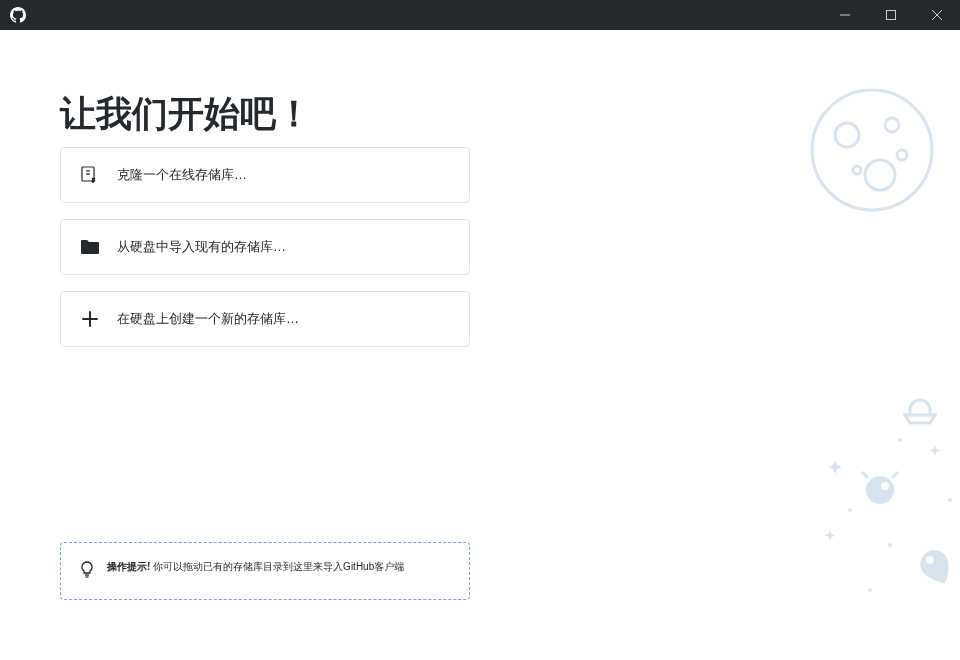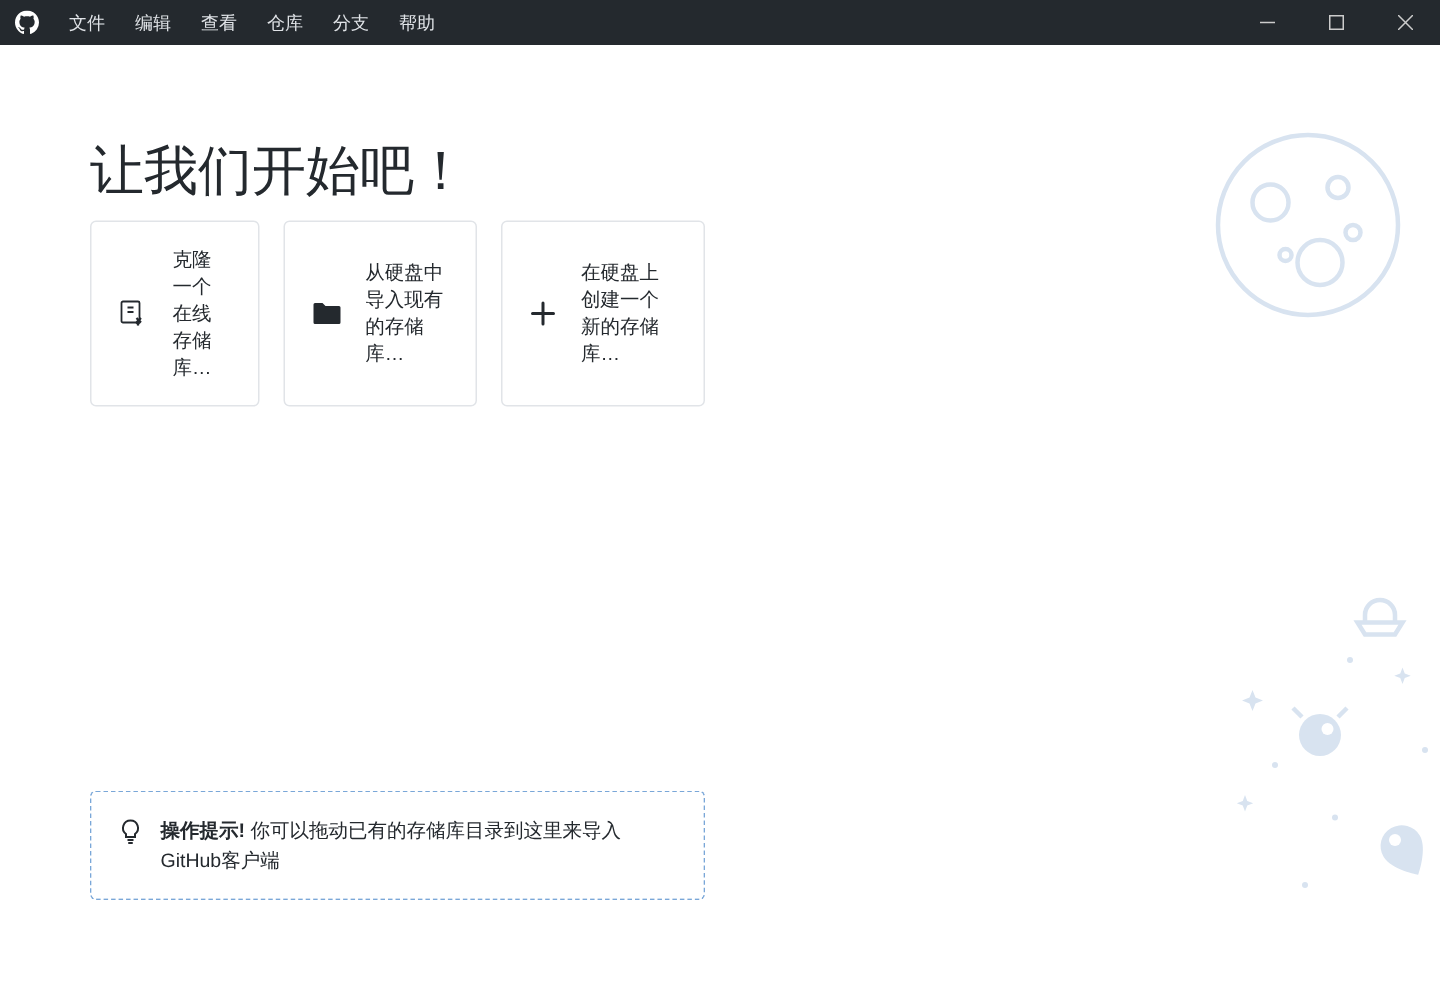--- a/index.html
+++ b/index.html
@@ -51,32 +51,32 @@
       cursor: pointer;
       color: #ccc;
     }
     .content {
       padding: 60px 0 0 60px;
       position: relative;
       height: calc(100% - 30px);
     }
     .heading {
       font-size: 36px;
-      font-weight: 400;
+      font-weight: 700;
       color: #24292e;
       margin-bottom: 8px;
     }
     .subheading {
       font-size: 13px;
       color: #24292e;
       margin-bottom: 45px;
     }
     .options {
       display: flex;
-      flex-direction: row;
+      flex-direction: column;
       gap: 16px;
       width: 410px;
       justify-content: space-between;
     }
     .option-card {
       border: 1px solid #e1e4e8;
       border-radius: 4px;
       padding: 16px 18px;
       display: flex;
       align-items: center;
@@ -100,21 +100,21 @@
       position: absolute;
       left: 60px;
       bottom: 60px;
       width: 410px;
       border: 1px dashed #7aa7d8;
       border-radius: 4px;
       padding: 16px 18px;
       display: flex;
       gap: 12px;
       align-items: flex-start;
-      font-size: 13px;
+      font-size: 10px;
       color: #24292e;
     }
     .tip-icon {
       flex-shrink: 0;
       margin-top: 2px;
     }
     .tip-text { line-height: 1.5; }
     .tip-text b { font-weight: 600; }
     .decoration {
       position: absolute;
@@ -132,28 +132,20 @@
     }
   </style>
 </head>
 <body>
 
 <div class="titlebar">
   <div class="titlebar-logo">
     <svg width="16" height="16" viewBox="0 0 16 16" fill="#fff">
       <path d="M8 0C3.58 0 0 3.58 0 8c0 3.54 2.29 6.53 5.47 7.59.4.07.55-.17.55-.38 0-.19-.01-.82-.01-1.49-2.01.37-2.53-.49-2.69-.94-.09-.23-.48-.94-.82-1.13-.28-.15-.68-.52-.01-.53.63-.01 1.08.58 1.23.82.72 1.21 1.87.87 2.33.66.07-.52.28-.87.51-1.07-1.78-.2-3.64-.89-3.64-3.95 0-.87.31-1.59.82-2.15-.08-.2-.36-1.02.08-2.12 0 0 .67-.21 2.2.82.64-.18 1.32-.27 2-.27.68 0 1.36.09 2 .27 1.53-1.04 2.2-.82 2.2-.82.44 1.1.16 1.92.08 2.12.51.56.82 1.27.82 2.15 0 3.07-1.87 3.75-3.65 3.95.29.25.54.73.54 1.48 0 1.07-.01 1.93-.01 2.2 0 .21.15.46.55.38A8.013 8.013 0 0016 8c0-4.42-3.58-8-8-8z"></path>
     </svg>
-  </div>
-  <div class="menu">
-    <div class="menu-item">文件</div>
-    <div class="menu-item">编辑</div>
-    <div class="menu-item">查看</div>
-    <div class="menu-item">仓库</div>
-    <div class="menu-item">分支</div>
-    <div class="menu-item">帮助</div>
   </div>
   <div class="window-controls">
     <div class="win-btn">
       <svg width="10" height="10" viewBox="0 0 10 10">
           <path d="M0 5h10" stroke="#ccc" stroke-width="1"></path>
         </svg>
     </div>
     <div class="win-btn">
       <svg width="10" height="10" viewBox="0 0 10 10">
           <rect x="0.5" y="0.5" width="9" height="9" fill="none" stroke="#ccc" stroke-width="1"></rect>

